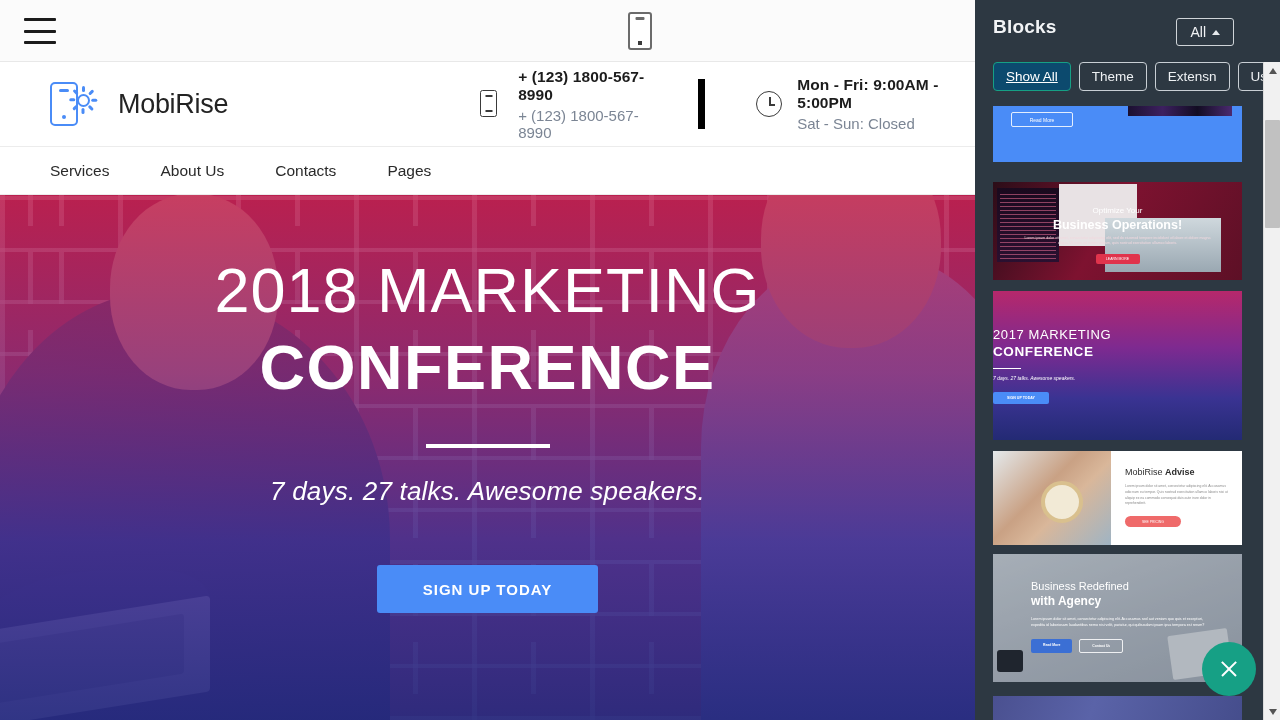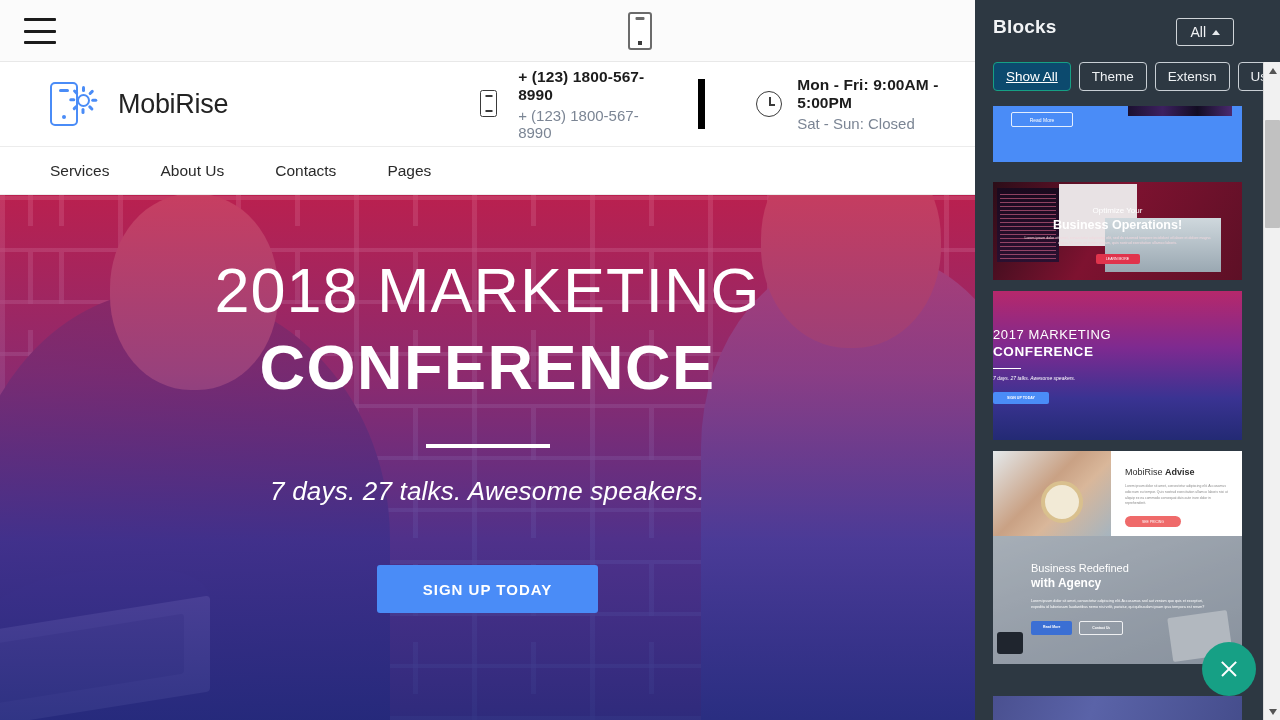--- a/index.html
+++ b/index.html
@@ -217,21 +217,21 @@
   .t4 { top: 345px; height: 94px; background:#fff; display:flex; }
   .t4 .photo { width: 118px; background: linear-gradient(135deg,#e4e9ec 0%, #c9a184 42%, #d9b79a 60%, #9fb4c4 100%); position:relative; }
   .t4 .photo::after{content:"";position:absolute;left:48px;top:30px;width:34px;height:34px;border-radius:50%;border:4px solid #d9c08e;background:#f2ead6;}
   .t4 .body { flex:1; padding: 16px 12px 0 14px; }
   .t4 .ttl { font-size: 9px; color:#2d2d2d; }
   .t4 .ttl b { font-weight: bold; }
   .t4 .txt { font-size: 3.4px; color:#8b8b8b; line-height:1.7; margin-top: 7px; }
   .t4 .btn { margin-top: 9px; width: 56px; height: 11px; background:#ef6a6a; border-radius:6px; font-size:3.4px; color:#fff; display:flex;align-items:center;justify-content:center; }
 
   
-  .t5 { top: 430px; height: 128px; background: linear-gradient(160deg,#dde3e8 0%, #c6ccd4 50%, #b2bac4 100%); }
+  .t5 { top: 448px; height: 128px; background: linear-gradient(160deg,#dde3e8 0%, #c6ccd4 50%, #b2bac4 100%); }
   .t5 .ov { position:absolute; inset:0; background: rgba(40,52,68,.30); }
   .t5 .cnt { position:absolute; left: 38px; top: 26px; right: 30px; color:#fff; }
   .t5 .l1 { font-size: 11px; font-weight: 300; }
   .t5 .l2 { font-size: 12px; font-weight: bold; margin-top: 2px; }
   .t5 .p { font-size: 3.7px; line-height: 1.7; margin-top: 8px; }
   .t5 .btns { display:flex; gap:7px; margin-top: 10px; }
   .t5 .b1 { background:#3b6fd4; border-radius:2px; font-size:3.4px; font-weight:bold; padding: 4px 12px; }
   .t5 .b2 { border:1px solid rgba(255,255,255,.85); border-radius:2px; font-size:3.4px; font-weight:bold; padding: 4px 12px; }
   .t5 .cam { position:absolute; left:4px; bottom:10px; width:26px;height:22px;background:#1c1f24;border-radius:3px;}
   .t5 .note { position:absolute; right:12px; bottom:6px; width:60px;height:44px;background:#eef1f4;transform:rotate(-8deg);border-radius:2px;}

